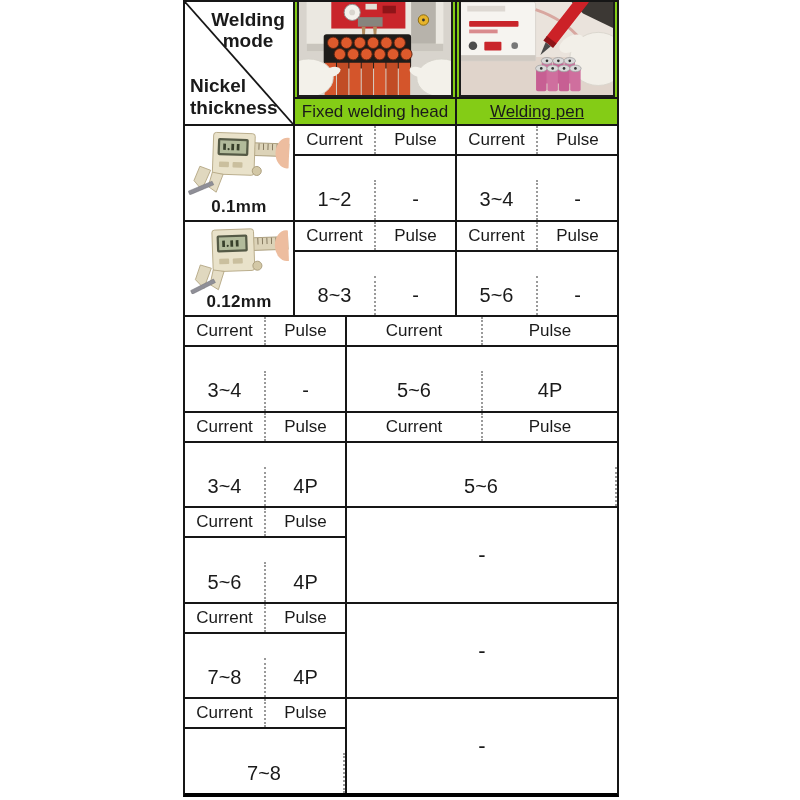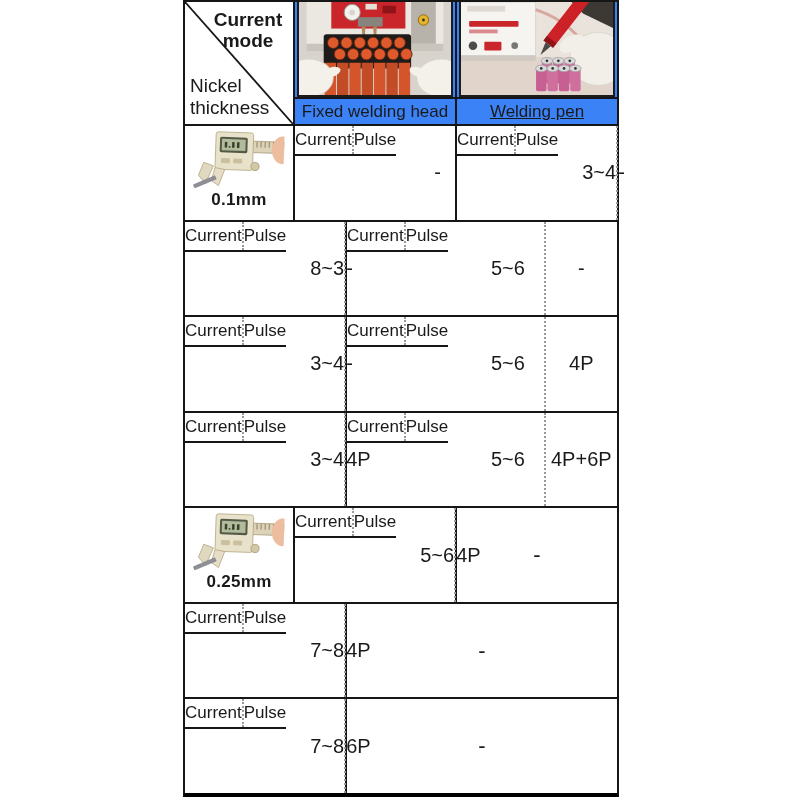--- a/index.html
+++ b/index.html
@@ -20,45 +20,45 @@
     width:110px; flex:none; position:relative; box-sizing:border-box;
     border-right:2px solid #161616; background:#fff; overflow:hidden;
   }
   .cornerCell svg.diag { position:absolute; left:0; top:0; width:100%; height:100%; }
   .cornerTop {
     position:absolute; top:7px; right:3px; width:84px; text-align:center;
     font-weight:bold; font-size:19px; line-height:1.12;
   }
   .cornerBottom {
     position:absolute; bottom:6px; left:5px; width:94px; text-align:left;
-    font-weight:normal; font-size:19px; line-height:1.12;
-  }
-  .photoCol { display:flex; flex-direction:column; box-sizing:border-box; background:#3b82f6; }
+    font-weight:bold; font-size:19px; line-height:1.12;
+  }
+  .photoCol { display:flex; flex-direction:column; box-sizing:border-box; background:#84cc16; }
   .photoCol.first { width:162px; flex:none; border-right:2px solid #161616; }
   .photoCol.second { flex:1;text-decoration:underline; }
   .photoBox {
     flex:1; margin:0 2px; border:2px solid #1c1c1c; border-top-width:0;
     overflow:hidden; position:relative; min-height:0;
   }
   .photoBox svg { width:100%; height:100%; display:block; }
   .photoLabel {
     height:25px; flex:none; border-top:2px solid #161616;
     display:flex; align-items:center; justify-content:center; font-size:17px;
   }
   
   .dataRow { flex:1; display:flex; border-top:2px solid #161616; box-sizing:border-box; min-height:0; }
   .thickCell {
     width:110px; flex:none; box-sizing:border-box; border-right:2px solid #161616;
     display:flex; flex-direction:column; align-items:center; overflow:hidden; background:#fff;
   }
   .thickCell svg.caliper { flex:1; width:100%; min-height:0; display:block; }
   .dataRow:nth-child(odd) .thickCell svg.caliper { transform:rotate(-2deg); }
   .dataRow:nth-child(even) .thickCell svg.caliper { transform:rotate(2deg); }
-  .thickLabel { flex:none; font-weight:bold; font-size:17px; padding-bottom:10px; letter-spacing:.3px; }
-  .sec { display:flex; flex-direction:row; box-sizing:border-box; min-height:0;gap:24px; }
+  .thickLabel { flex:none; font-weight:bold; font-size:17px; padding-bottom:3px; letter-spacing:.3px; }
+  .sec { display:flex; flex-direction:column; box-sizing:border-box; min-height:0;gap:24px; }
   .sec.fixed { width:162px; flex:none; border-right:2px solid #161616; }
   .sec.pen { flex:1; }
   .subhead { height:28px; flex:none; display:flex; border-bottom:2px solid #161616; }
   .sh { flex:1; display:flex; align-items:center; justify-content:center; font-size:17px; box-sizing:border-box; }
   .vals { flex:1; display:flex; min-height:0; }
   .val { flex:1; display:flex; align-items:center; justify-content:center; font-size:20px; box-sizing:border-box; }
   .divDotted { border-right:2px dotted #9a9a9a; }
   .mergedCell { flex:1; display:flex; align-items:center; justify-content:center; font-size:22px; }
   .hiddenDefs { position:absolute; width:0; height:0; overflow:hidden; }
 </style>
@@ -183,21 +183,21 @@
   </defs>
 </svg>
 
 <div id="settings-table">
 
   <div class="headerRow">
     <div class="cornerCell">
       <svg class="diag" viewBox="0 0 110 122" preserveAspectRatio="none">
         <line x1="0" y1="0" x2="110" y2="122" stroke="#161616" stroke-width="1.8"></line>
       </svg>
-      <div class="cornerTop">Current mode</div>
+      <div class="cornerTop">Welding mode</div>
       <div class="cornerBottom">Nickel thickness</div>
     </div>
     <div class="photoCol first">
       <div class="photoBox">
         <svg viewBox="0 0 160 98" preserveAspectRatio="xMidYMid slice">
             <use href="#machine1" xlink:href="#machine1"></use>
           </svg>
       </div>
       <div class="photoLabel">Fixed welding head</div>
     </div>
@@ -217,121 +217,121 @@
           <use href="#caliper" xlink:href="#caliper"></use>
         </svg>
       <div class="thickLabel">0.1mm</div>
     </div>
     <div class="sec fixed">
       <div class="subhead">
         <div class="sh divDotted">Current</div>
         <div class="sh">Pulse</div>
       </div>
       <div class="vals">
+        <div class="val divDotted">1~2</div>
         <div class="val">-</div>
       </div>
     </div>
     <div class="sec pen">
       <div class="subhead">
         <div class="sh divDotted">Current</div>
         <div class="sh">Pulse</div>
       </div>
       <div class="vals">
         <div class="val divDotted">3~4</div>
         <div class="val">-</div>
-      </div>
-    </div>
-  </div>
-
-  <div class="dataRow">
-    <div class="sec fixed">
-      <div class="subhead">
-        <div class="sh divDotted">Current</div>
-        <div class="sh">Pulse</div>
-      </div>
-      <div class="vals">
-        <div class="val divDotted">8~3</div>
-        <div class="val">-</div>
-      </div>
-    </div>
-    <div class="sec pen">
-      <div class="subhead">
-        <div class="sh divDotted">Current</div>
-        <div class="sh">Pulse</div>
-      </div>
-      <div class="vals">
-        <div class="val divDotted">5~6</div>
-        <div class="val">-</div>
-      </div>
-    </div>
-  </div>
-
-  <div class="dataRow">
-    <div class="sec fixed">
-      <div class="subhead">
-        <div class="sh divDotted">Current</div>
-        <div class="sh">Pulse</div>
-      </div>
-      <div class="vals">
-        <div class="val divDotted">3~4</div>
-        <div class="val">-</div>
-      </div>
-    </div>
-    <div class="sec pen">
-      <div class="subhead">
-        <div class="sh divDotted">Current</div>
-        <div class="sh">Pulse</div>
-      </div>
-      <div class="vals">
-        <div class="val divDotted">5~6</div>
-        <div class="val">4P</div>
-      </div>
-    </div>
-  </div>
-
-  <div class="dataRow">
-    <div class="sec fixed">
-      <div class="subhead">
-        <div class="sh divDotted">Current</div>
-        <div class="sh">Pulse</div>
-      </div>
-      <div class="vals">
-        <div class="val divDotted">3~4</div>
-        <div class="val">4P</div>
-      </div>
-    </div>
-    <div class="sec pen">
-      <div class="subhead">
-        <div class="sh divDotted">Current</div>
-        <div class="sh">Pulse</div>
-      </div>
-      <div class="vals">
-        <div class="val divDotted">5~6</div>
-        <div class="val">4P+6P</div>
       </div>
     </div>
   </div>
 
   <div class="dataRow">
     <div class="thickCell">
       <svg class="caliper" viewBox="0 0 110 78" preserveAspectRatio="xMidYMax meet">
           <use href="#caliper" xlink:href="#caliper"></use>
         </svg>
-      <div class="thickLabel">0.25mm</div>
-    </div>
-    <div class="sec fixed">
+      <div class="thickLabel">0.12mm</div>
+    </div>
+    <div class="sec fixed">
+      <div class="subhead">
+        <div class="sh divDotted">Current</div>
+        <div class="sh">Pulse</div>
+      </div>
+      <div class="vals">
+        <div class="val divDotted">8~3</div>
+        <div class="val">-</div>
+      </div>
+    </div>
+    <div class="sec pen">
+      <div class="subhead">
+        <div class="sh divDotted">Current</div>
+        <div class="sh">Pulse</div>
+      </div>
+      <div class="vals">
+        <div class="val divDotted">5~6</div>
+        <div class="val">-</div>
+      </div>
+    </div>
+  </div>
+
+  <div class="dataRow">
+    <div class="sec fixed">
+      <div class="subhead">
+        <div class="sh divDotted">Current</div>
+        <div class="sh">Pulse</div>
+      </div>
+      <div class="vals">
+        <div class="val divDotted">3~4</div>
+        <div class="val">-</div>
+      </div>
+    </div>
+    <div class="sec pen">
       <div class="subhead">
         <div class="sh divDotted">Current</div>
         <div class="sh">Pulse</div>
       </div>
       <div class="vals">
         <div class="val divDotted">5~6</div>
         <div class="val">4P</div>
       </div>
     </div>
+  </div>
+
+  <div class="dataRow">
+    <div class="sec fixed">
+      <div class="subhead">
+        <div class="sh divDotted">Current</div>
+        <div class="sh">Pulse</div>
+      </div>
+      <div class="vals">
+        <div class="val divDotted">3~4</div>
+        <div class="val">4P</div>
+      </div>
+    </div>
+    <div class="sec pen">
+      <div class="subhead">
+        <div class="sh divDotted">Current</div>
+        <div class="sh">Pulse</div>
+      </div>
+      <div class="vals">
+        <div class="val divDotted">5~6</div>
+      </div>
+    </div>
+  </div>
+
+  <div class="dataRow">
+    <div class="sec fixed">
+      <div class="subhead">
+        <div class="sh divDotted">Current</div>
+        <div class="sh">Pulse</div>
+      </div>
+      <div class="vals">
+        <div class="val divDotted">5~6</div>
+        <div class="val">4P</div>
+      </div>
+    </div>
     <div class="sec pen">
       <div class="mergedCell">-</div>
     </div>
   </div>
 
   <div class="dataRow">
     <div class="sec fixed">
       <div class="subhead">
         <div class="sh divDotted">Current</div>
         <div class="sh">Pulse</div>
@@ -347,21 +347,20 @@
   </div>
 
   <div class="dataRow">
     <div class="sec fixed">
       <div class="subhead">
         <div class="sh divDotted">Current</div>
         <div class="sh">Pulse</div>
       </div>
       <div class="vals">
         <div class="val divDotted">7~8</div>
-        <div class="val">6P</div>
       </div>
     </div>
     <div class="sec pen">
       <div class="mergedCell">-</div>
     </div>
   </div>
 
 </div>
 
 </body></html>

